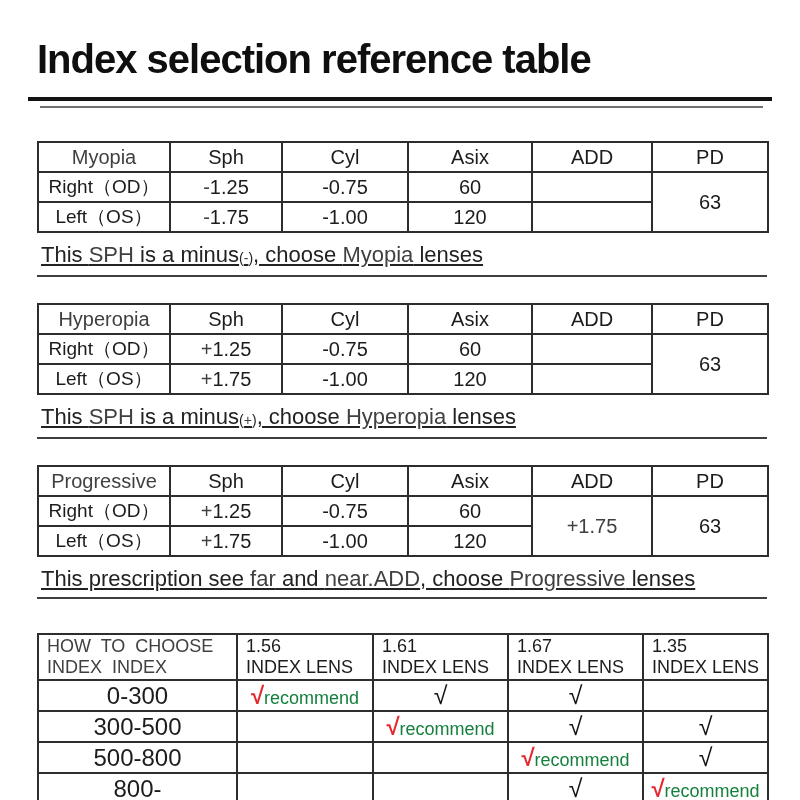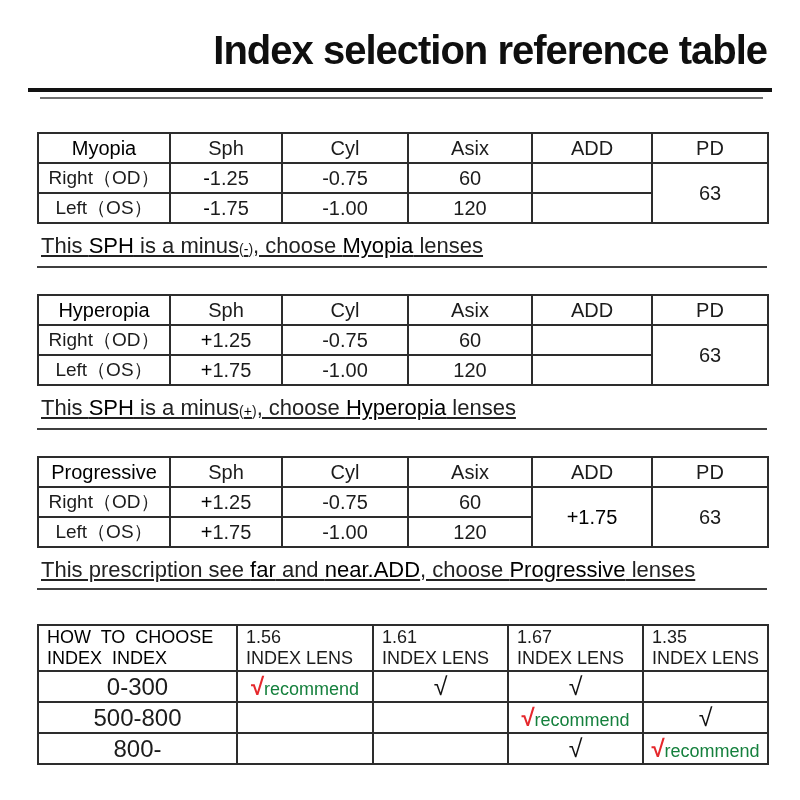--- a/index.html
+++ b/index.html
@@ -4,37 +4,37 @@
 <style>
   html,body { margin:0; padding:0; background:#ffffff; }
   body {
     width:800px; height:800px; overflow:hidden;
     font-family:"Liberation Sans", sans-serif;
     color:#1c1c1c;
   }
   .page { padding:20px 33px 0 37px; }
 
   h1.title {
-    margin:7px 0 0 0;
-    text-align:right;
+    margin:16px 0 0 0;
+    text-align:left;
     font-size:40px; line-height:46px;
     font-weight:700; letter-spacing:-1px;
     color:#0f0f0f;
   }
   .rule-thick { height:4px; background:#121212; margin:15px -5px 0 -9px; }
   .rule-thin  { height:2px; background:#707070; margin:5px 4px 0 3px; }
 
   table { border-collapse:collapse; width:730px; table-layout:fixed; background:#fff; }
   td {
     border:2px solid #2d2d2d;
     text-align:center; vertical-align:middle;
     font-size:20px; padding:0; height:28px;
     overflow:hidden; white-space:nowrap;
   }
-  .red { color:#000000; }
+  .red { color:#404040; }
 
   .rx { margin-top:33px; }
   .rx.gap { margin-top:26px; }
   .rx .type { font-size:20px; }
   .rx .rowlabel { font-size:19px; }
 
   .note {
     margin-top:9px; padding:1px 0 6px 4px;
     border-bottom:2px solid #3f3f3f;
     font-size:22px; line-height:24px; color:#222;
@@ -208,20 +208,27 @@
           </td>
     </tr>
     <tr>
       <td class="range">0-300</td>
       <td class="reccell"><span class="check">√</span><span class="rec-label">recommend</span></td>
       <td><span class="check">√</span></td>
       <td><span class="check">√</span></td>
       <td></td>
     </tr>
     <tr>
+      <td class="range">300-500</td>
+      <td></td>
+      <td class="reccell"><span class="check">√</span><span class="rec-label">recommend</span></td>
+      <td><span class="check">√</span></td>
+      <td><span class="check">√</span></td>
+    </tr>
+    <tr>
       <td class="range">500-800</td>
       <td></td>
       <td></td>
       <td class="reccell"><span class="check">√</span><span class="rec-label">recommend</span></td>
       <td><span class="check">√</span></td>
     </tr>
     <tr>
       <td class="range">800-</td>
       <td></td>
       <td></td>

